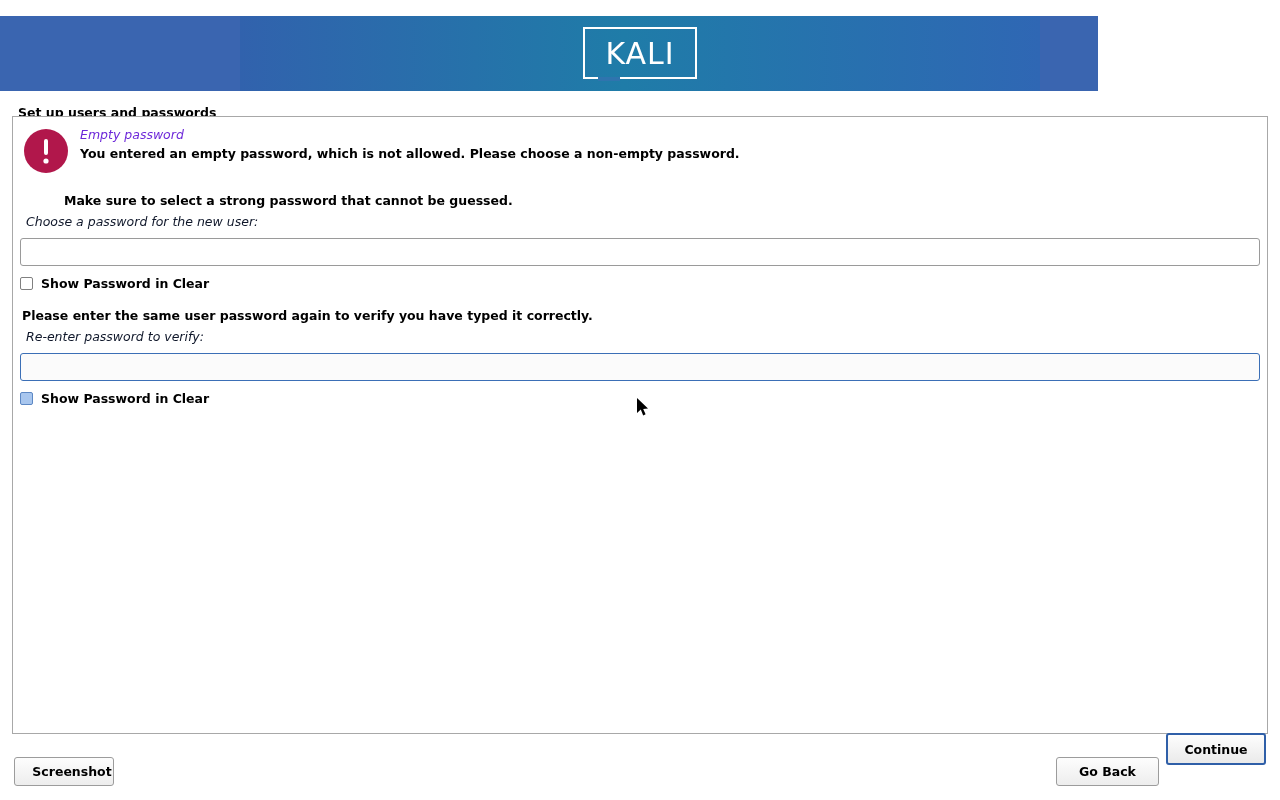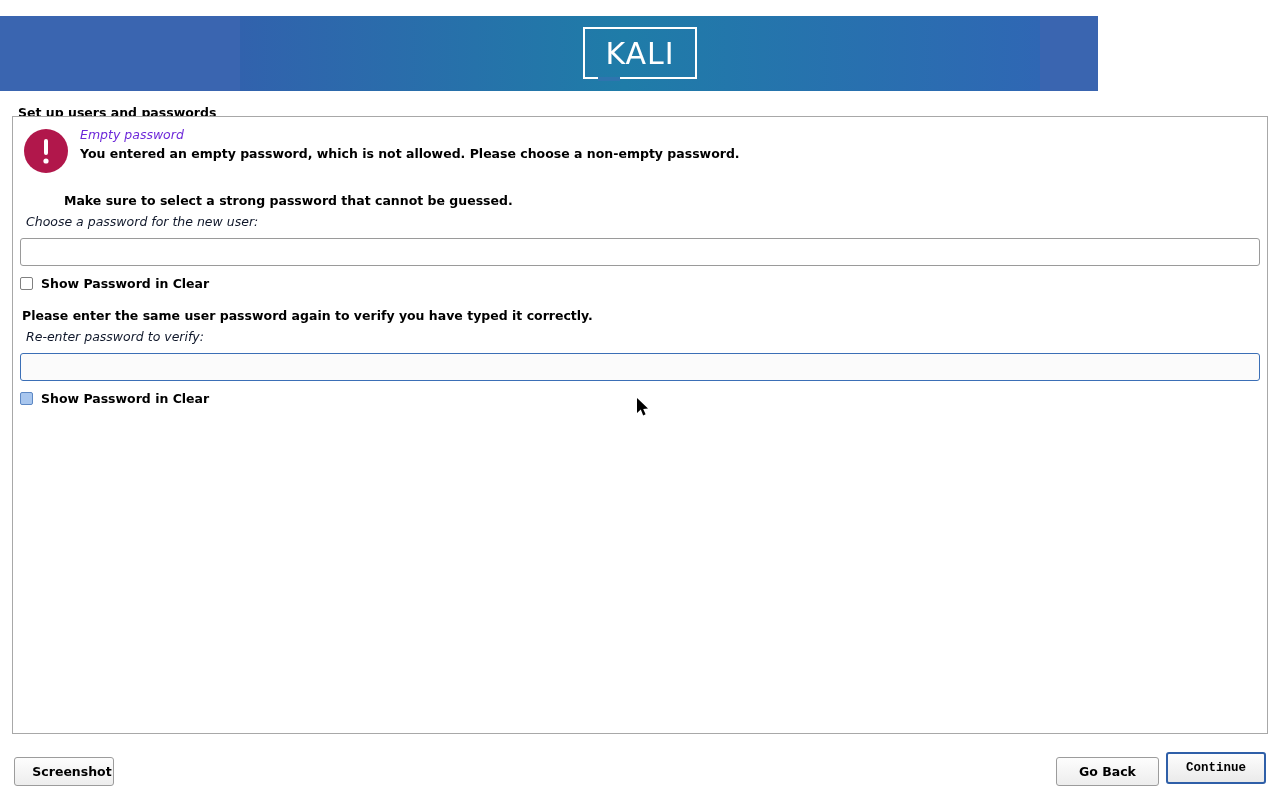--- a/index.html
+++ b/index.html
@@ -194,21 +194,21 @@
     justify-content: center;
     cursor: pointer;
   }
   .btn.primary {
     border: 2px solid #2f5fa8;
     background: linear-gradient(180deg, #fdfdfd 0%, #eaeaea 100%);
   }
 
   #btn-screenshot { left: 14px; top: 757px; width: 100px; height: 29px; padding-left: 16px; }
   #btn-goback     { left: 1056px; top: 757px; width: 103px; height: 29px; }
-  #btn-continue   { left: 1166px; top: 752px; width: 100px; height: 32px; font-family: Liberation Mono, monospace; }
+  #btn-continue   { left: 1166px; top: 733px; width: 100px; height: 32px; }
 
   
   .cursor {
     position: absolute;
     left: 637px;
     top: 398px;
     width: 12px;
     height: 19px;
     pointer-events: none;
   }

